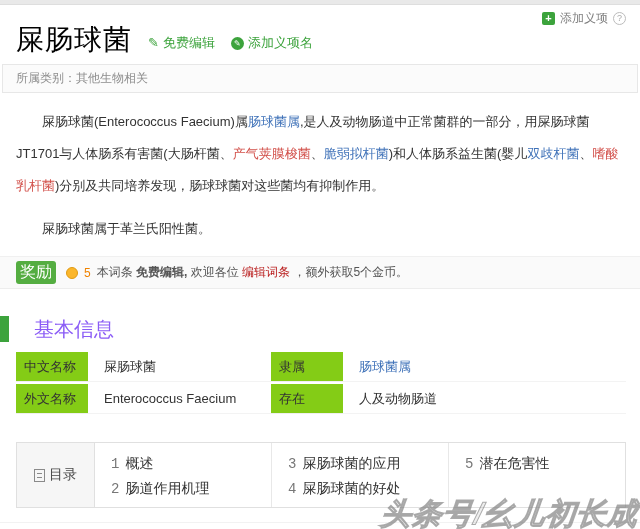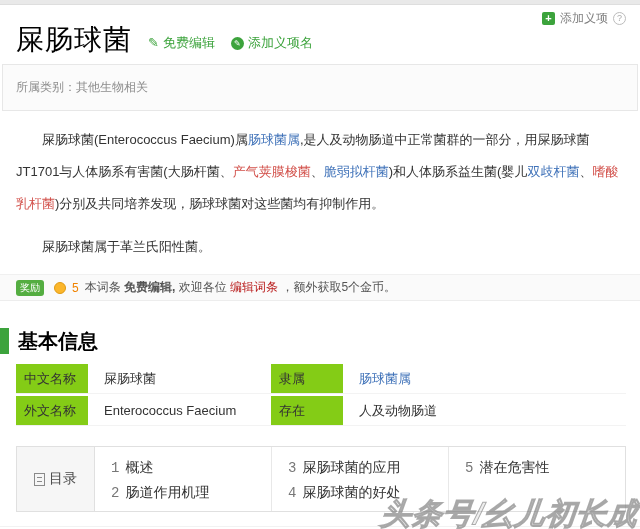--- a/index.html
+++ b/index.html
@@ -17,59 +17,59 @@
     border-radius:50%; font-size:9px; line-height:11px; text-align:center; }
   .title-row { display:flex; align-items:flex-end; gap:16px; margin:20px 14px 0 16px; }
   h1 { font-size:28px; line-height:30px; font-weight:400; color:#000; letter-spacing:1px; }
   .green-link { color:#3ca33c; font-size:13px; text-decoration:none; line-height:18px;
     padding-bottom:3px; display:inline-flex; align-items:center; gap:4px; cursor:pointer; }
   .pencil { font-size:13px; color:#3ca33c; }
   .circle-icon { display:inline-block; width:13px; height:13px; background:#3ca33c; color:#fff;
     border-radius:50%; font-size:8px; line-height:13px; text-align:center; }
 
   .category-box { margin:9px 2px 0 2px; border:1px solid #e7e7e7; background:#fbfbfb;
-    padding:14px 13px; font-size:12px; color:#8d8d8d; }
+    padding:5px 13px; font-size:12px; color:#8d8d8d; }
 
   
   .intro { margin:13px 16px 0 16px; font-size:13px; line-height:32px; color:#333; }
   .intro p { text-indent:2em; margin-bottom:11px; }
   .lb { color:#3e71b8; text-decoration:none; cursor:pointer; }
   .lr { color:#d2504a; text-decoration:none; cursor:pointer; }
   .lg { color:#b91c1c; text-decoration:none; cursor:pointer; }
 
   
   .reward-row { margin-top:9px; background:#fafafa; border-top:1px solid #f0f0f0;
     border-bottom:1px solid #ededed; padding:4px 16px; display:flex; align-items:center;
     gap:6px; font-size:12px; color:#555; }
   .reward-badge { background:#54ad41; color:#fff; border-radius:3px; padding:1px 4px;
-    font-size:10px; }
+    font-size:16px; }
   .coin-icon { display:inline-block; width:12px; height:12px; border-radius:50%;
     background:#fbb62b; border:1px solid #e09a13; margin-left:4px; }
   .coin-count { color:#f08300; }
 
   
   .section { margin-top:27px; position:relative; }
   .sec-header { position:relative; padding-left:18px; height:26px; display:flex; align-items:center; }
   .green-bar { position:absolute; left:0; top:0; width:9px; height:26px; background:#3ca33c; }
-  h2 { font-size:20px; font-weight:700; color:#000000; }
+  h2 { font-size:20px; font-weight:400; color:#8b5cf6;margin-left:16px; }
   .sec-tools { position:absolute; right:14px; top:4px; display:flex; align-items:center; font-size:13px; }
   .vsep { width:1px; height:14px; background:#ddd; margin:0 10px 0 12px; }
   .chev { width:7px; height:7px; border-left:1px solid #999; border-top:1px solid #999;
     transform:rotate(45deg); margin-top:3px; cursor:pointer; }
 
   
   .info-table { margin:10px 14px 0 16px; font-size:13px; color:#333; }
   .info-row { display:flex; margin-bottom:2px; }
   .info-cell-label { width:72px; background:#84cc16; line-height:29px; padding-left:8px;
     border-bottom:1px solid #efefef; }
   .info-cell-value { line-height:29px; padding-left:16px; border-bottom:1px solid #f3f3f3; }
   .v1 { width:183px; } .v2 { flex:1; }
 
   
-  .catalog-box { margin:20px 14px 0 16px; border:1px solid #e0e0e0; display:flex; height:66px; }
+  .catalog-box { margin:28px 14px 0 16px; border:1px solid #e0e0e0; display:flex; height:66px; }
   .catalog-label { width:78px; background:#f6f6f6; border-right:1px solid #e0e0e0;
     display:flex; align-items:center; justify-content:center; gap:4px; font-size:14px; color:#4a4a4a; }
   .cat-icon { display:inline-block; width:11px; height:13px; border:1px solid #8a8a8a; position:relative; }
   .cat-icon::before, .cat-icon::after { content:""; position:absolute; left:2px; right:2px; height:1px; background:#8a8a8a; }
   .cat-icon::before { top:3px; } .cat-icon::after { top:7px; }
   .catalog-col { flex:1; padding:9px 0 0 16px; border-right:1px solid #e8e8e8;font-family:Liberation Mono, monospace; }
   .catalog-col:last-child { border-right:none; }
   .catalog-item { font-size:14px; line-height:25px; color:#333; text-decoration:none; display:block; cursor:pointer; }
   .catalog-item .num { color:#777; margin-right:6px; }
 

